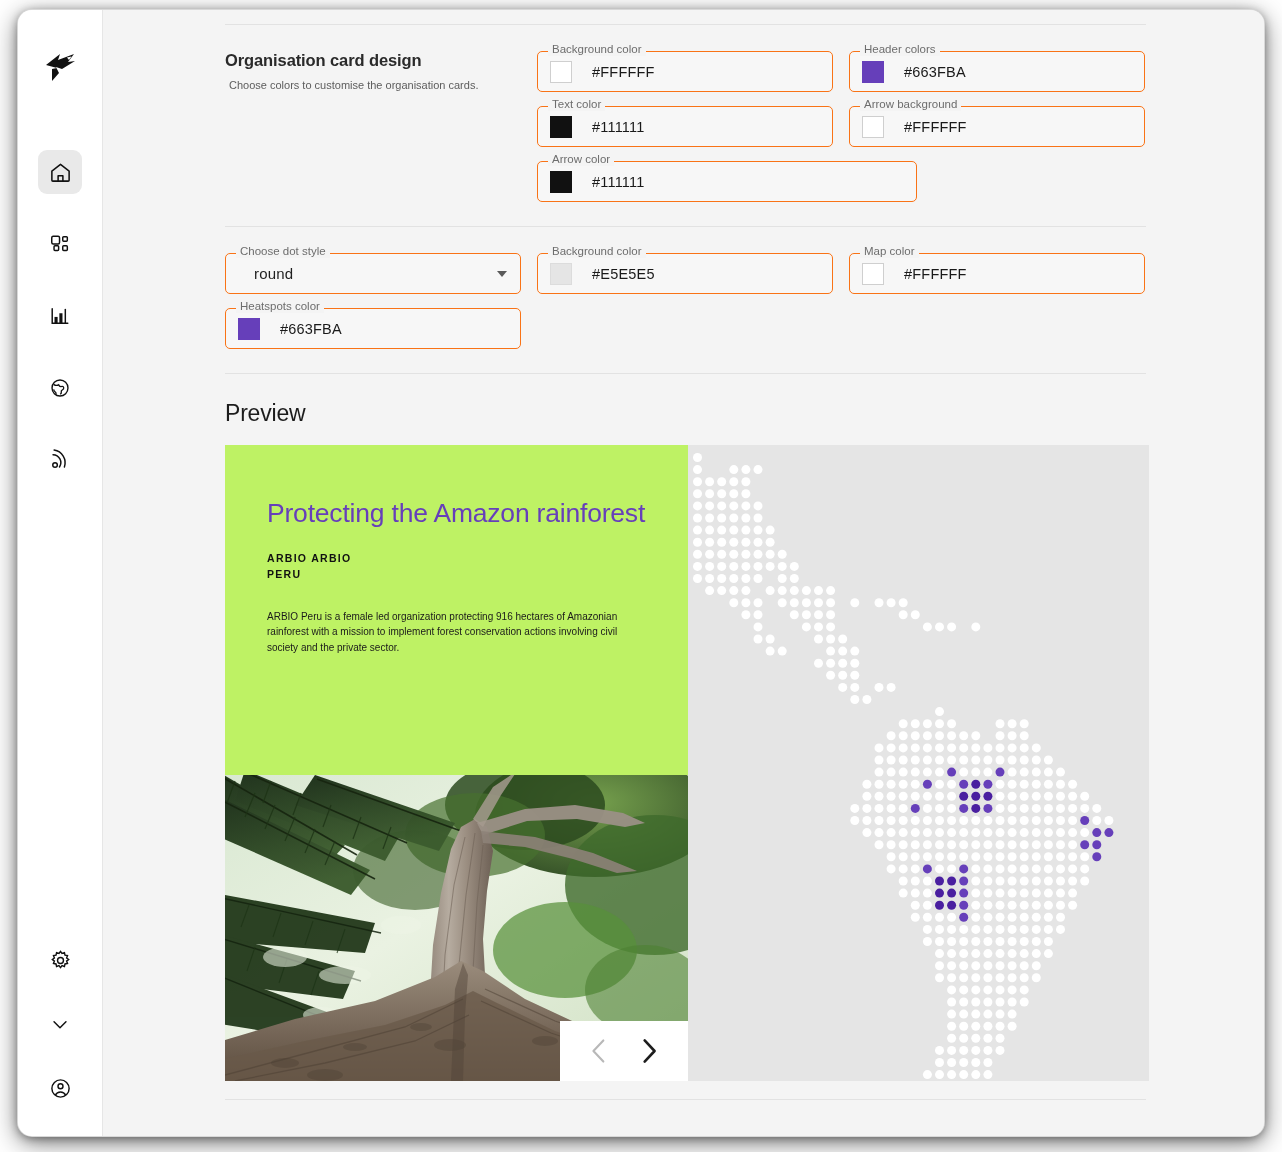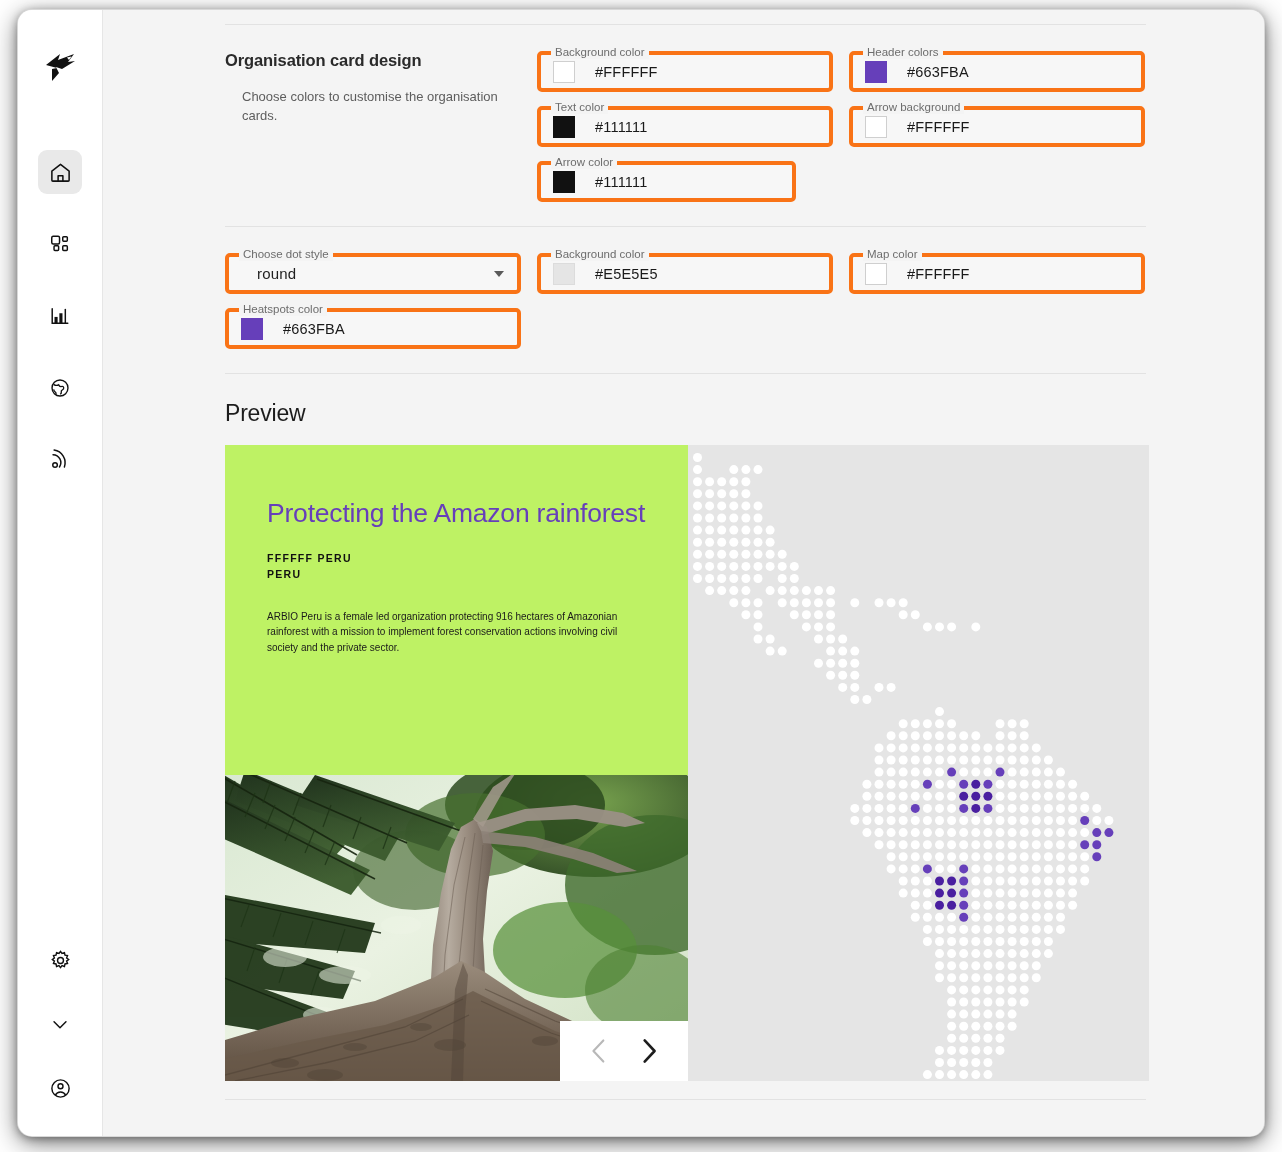--- a/index.html
+++ b/index.html
@@ -76,47 +76,47 @@
   }
   .section-left { width: 312px; min-width: 312px; padding-right: 18px; }
   .section-title {
     font-size: 16.5px;
     font-weight: 600;
     color: #2a2a2a;
     letter-spacing: -0.1px;
     margin: 0 0 7px 0;
   }
   .section-desc {
-    font-size: 13px;
+    font-size: 11px;
     line-height: 1.48;
     color: #5d5d5d;
-    margin: 17px;
+    margin: 4px;
   }
   .fields {
     flex: 1;
     display: flex;
     flex-wrap: wrap;
     gap: 14px 16px;
     align-content: flex-start;
   }
 
   
   .field {
     position: relative;
     width: 296px;
     height: 41px;
-    border: 4px solid #f97316;
+    border: 1px solid #f97316;
     border-radius: 5px;
     background: #f7f7f7;
     display: flex;
     align-items: center;
     padding: 0 12px;
     cursor: text;
   }
-  .field.wide { width: 259px; }
+  .field.wide { width: 380px; }
   .field-label {
     position: absolute;
     top: -8px;
     left: 10px;
     font-size: 11.5px;
     color: #6d6d6d;
     background: #f4f4f4;
     padding: 0 4px;
     line-height: 1;
     white-space: nowrap;
@@ -377,21 +377,21 @@
 
     <div class="rule"></div>
 
     <h2 id="preview-heading">Preview</h2>
 
     <div id="preview-wrap">
 
       <div id="org-card">
         <div id="card-body">
           <h3 id="card-title">Protecting the Amazon rainforest</h3>
-          <div class="card-meta">FFFFFF PERU</div>
+          <div class="card-meta">ARBIO ARBIO</div>
           <div class="card-meta">PERU</div>
           <p id="card-desc">ARBIO Peru is a female led organization protecting 916 hectares of Amazonian rainforest with a mission to implement forest conservation actions involving civil society and the private sector.</p>
         </div>
 
         <div id="card-photo">
           <svg viewBox="0 0 463 306" preserveAspectRatio="xMidYMid slice">
             <defs>
               <linearGradient id="sky" x1="0" y1="0" x2="1" y2="1">
                 <stop offset="0%" stop-color="#d9e8d2"></stop>
                 <stop offset="45%" stop-color="#eaf2e2"></stop>

